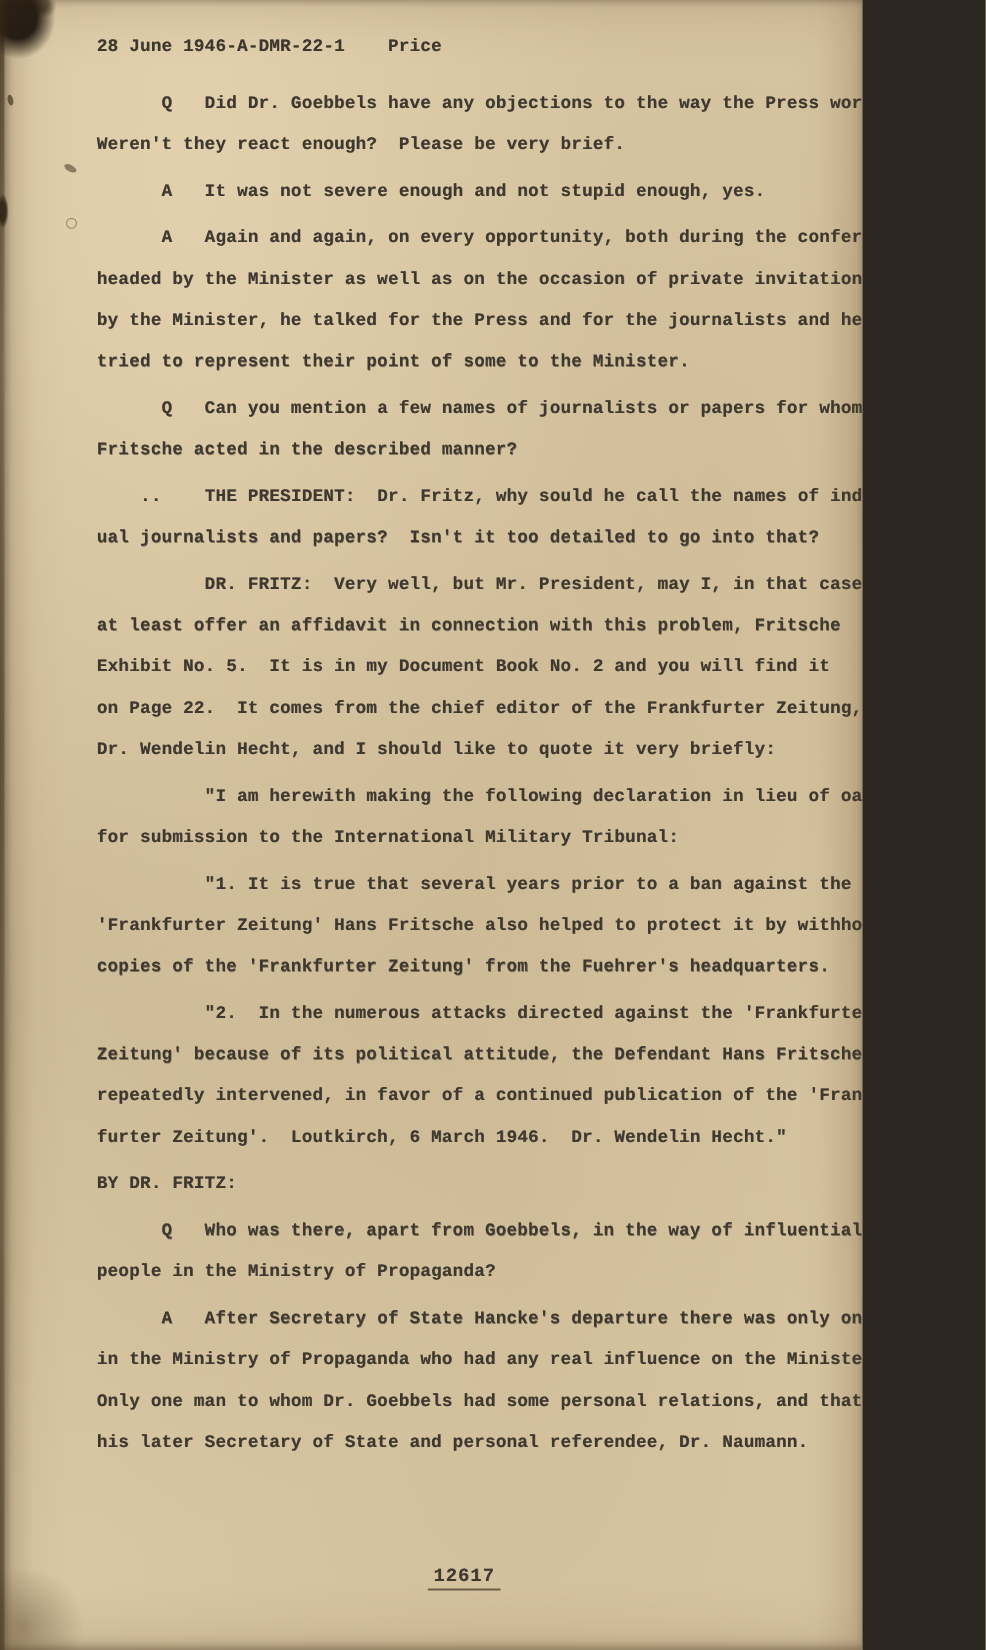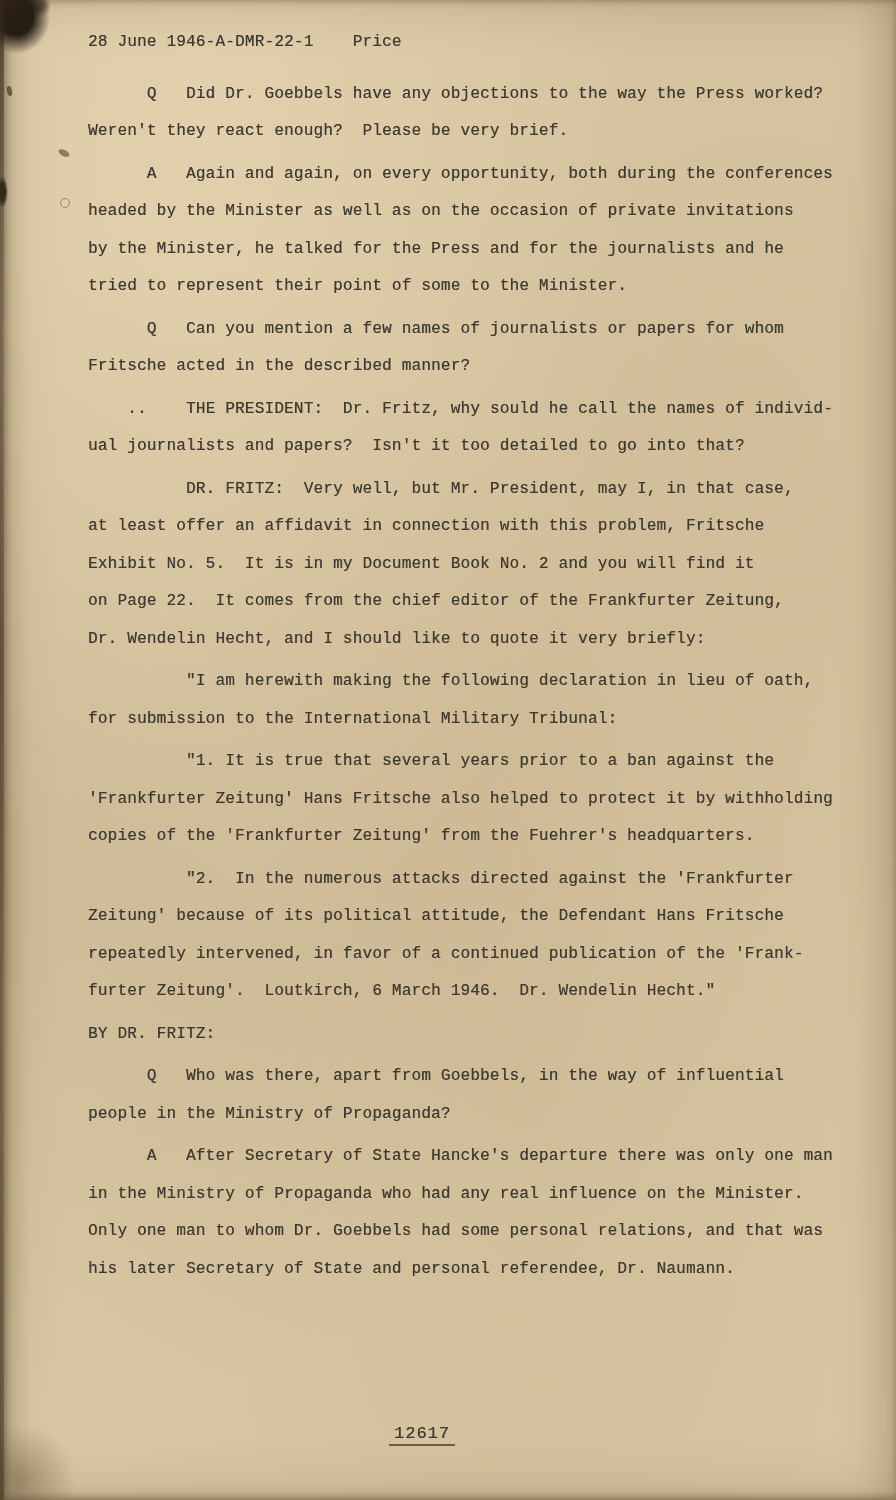--- a/index.html
+++ b/index.html
@@ -8,31 +8,32 @@
   }
   body {
     width: 896px;
     height: 1500px;
     overflow: hidden;
     background: #2b2620;
     font-family: "Liberation Mono", "DejaVu Sans Mono", monospace;
   }
   .page {
     position: relative;
-    width: 896px;
+    width: 784px;
     height: 1500px;
     overflow: hidden;
     background:
       radial-gradient(ellipse at 22% 8%,  rgba(244,225,193,0.35), rgba(244,225,193,0) 45%),
       radial-gradient(ellipse at 85% 30%, rgba(150,120,80,0.10), rgba(150,120,80,0) 55%),
       radial-gradient(ellipse at 60% 75%, rgba(140,112,72,0.10), rgba(140,112,72,0) 60%),
       radial-gradient(ellipse at 10% 55%, rgba(130,104,66,0.14), rgba(130,104,66,0) 50%),
       linear-gradient(90deg, rgba(70,54,32,0.28) 0px, rgba(70,54,32,0.10) 12px, rgba(70,54,32,0) 30px),
       linear-gradient(270deg, rgba(120,92,58,0.12) 0px, rgba(120,92,58,0) 40px),
       #d9c7a3;
+    font-weight: bold;
   }
   .vignette {
     position: absolute;
     inset: 0;
     pointer-events: none;
     box-shadow:
       inset 0 0 55px rgba(100, 78, 48, 0.28),
       inset 4px 0 8px rgba(45, 33, 18, 0.40),
       inset 0 -4px 10px rgba(80, 60, 35, 0.25);
   }
@@ -134,20 +135,21 @@
   <div class="mark mark-speck-c"></div>
   <div class="mark mark-bottom-corner"></div>
   <div class="mark mark-left-edge-line"></div>
 
   <div class="content">
     <p class="header-line">28 June 1946-A-DMR-22-1    Price</p>
 
     <div>
         <p class="para">      Q   Did Dr. Goebbels have any objections to the way the Press worked?
 Weren't they react enough?  Please be very brief.</p>
+        <p class="para">      A   It was not severe enough and not stupid enough, yes.</p>
         <p class="para">      A   Again and again, on every opportunity, both during the conferences
 headed by the Minister as well as on the occasion of private invitations
 by the Minister, he talked for the Press and for the journalists and he
 tried to represent their point of some to the Minister.</p>
         <p class="para">      Q   Can you mention a few names of journalists or papers for whom
 Fritsche acted in the described manner?</p>
         <p class="para">    ..    THE PRESIDENT:  Dr. Fritz, why sould he call the names of individ-
 ual journalists and papers?  Isn't it too detailed to go into that?</p>
         <p class="para">          DR. FRITZ:  Very well, but Mr. President, may I, in that case,
 at least offer an affidavit in connection with this problem, Fritsche

